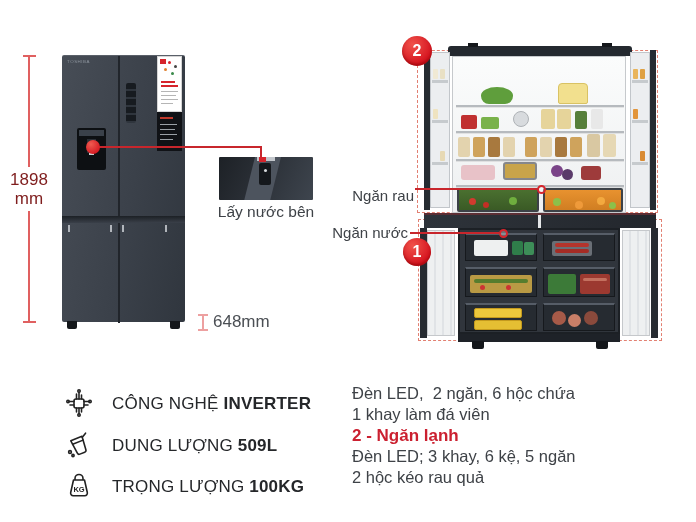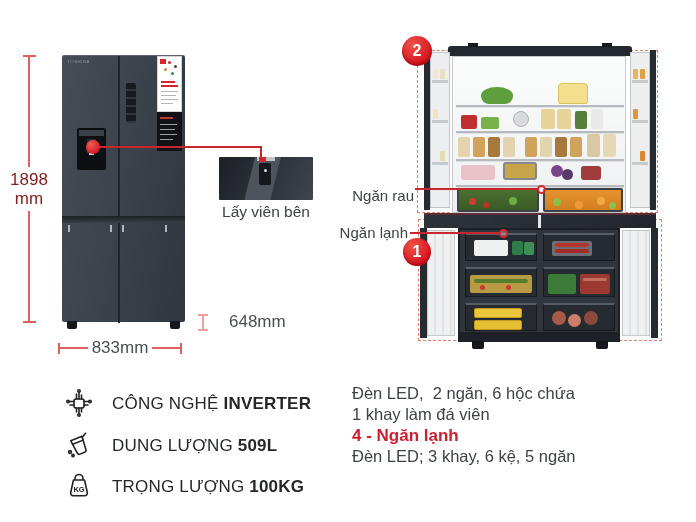--- a/index.html
+++ b/index.html
@@ -54,21 +54,21 @@
   #callout .silver { position:absolute; left:38px; top:0; width:18px; height:4px; background:#c3c7cc; }
   #callout .redmark { position:absolute; left:40px; top:0; width:7px; height:5px; background:#d6252c; }
   #callout-caption { left:204px; top:202px; width:124px; text-align:center; color:#3e4247;
       font-size:15.5px; line-height:19px; }
 
   
   #dimD-sym { left:197px; top:314px; width:12px; height:17px; }
   #dimD-sym .v { position:absolute; left:5px; top:0; width:2px; height:17px; background:#eda0a0; }
   #dimD-sym .c1 { position:absolute; left:1px; top:0; width:10px; height:2px; background:#eda0a0; }
   #dimD-sym .c2 { position:absolute; left:1px; bottom:0; width:10px; height:2px; background:#eda0a0; }
-  #dimD-txt { left:229px; top:312px; font-size:17px; color:#4b4f54; }
+  #dimD-txt { left:213px; top:312px; font-size:17px; color:#4b4f54; }
   #dimW { left:58px; top:339px; width:124px; height:18px; display:flex; align-items:center; }
   .cap-w { width:2px; height:11px; background:#e06060; }
   .hline { height:2px; background:#e06060; flex:1; }
   #dimW .txt { font-size:17px; color:#4b4f54; padding:0 4px; }
 
   
   .feat-icon { left:62px; width:34px; height:34px; }
   .feat-text { left:112px; font-size:17px; color:#25272a; letter-spacing:.2px; }
   .feat-text b { font-weight:bold; }
 
@@ -192,36 +192,29 @@
   <div class="abs" id="disp-vline"></div>
   <div class="abs" id="disp-circle"></div>
   <div class="abs" id="callout">
     <div class="wedge"></div>
     <div class="silver"></div>
     <div class="nozzle"></div>
     <div class="btn"></div>
     <div class="redmark"></div>
   </div>
   <div class="abs" id="callout-caption">
-    <div>Lấy viên bên</div>
+    <div>Lấy nước bên</div>
   </div>
 
   <div class="abs" id="dimD-sym">
     <div class="c1"></div>
     <div class="v"></div>
     <div class="c2"></div>
   </div>
   <div class="abs" id="dimD-txt">648mm</div>
-  <div class="abs" id="dimW">
-    <div class="cap-w"></div>
-    <div class="hline"></div>
-    <div class="txt">833mm</div>
-    <div class="hline"></div>
-    <div class="cap-w"></div>
-  </div>
 
   <div class="abs feat-icon" style="top:386px">
     <svg width="34" height="34" viewBox="0 0 34 34" fill="none" stroke="#222" stroke-width="1.6" stroke-linecap="round">
       <rect x="12" y="13" width="10" height="9" rx="2"></rect>
       <path d="M14.5 13 V8 M17 13 V6.5 M19.5 13 V9"></path>
       <path d="M14.5 22 v4 M17 22 v5.5 M19.5 22 v4"></path>
       <path d="M12 15.5 h-5 M12 19 h-4"></path>
       <path d="M22 15.5 h5 M22 19 h4"></path>
       <circle cx="17" cy="5" r="1.2"></circle>
         <circle cx="6" cy="15.5" r="1.2"></circle>
@@ -379,24 +372,25 @@
     <div class="abs fz-foot" style="left:52px"></div>
     <div class="abs fz-foot" style="left:176px"></div>
   </div>
 
   <div class="abs marker" id="marker2">2</div>
   <div class="abs marker" id="marker1">1</div>
 
   <div class="abs lead-label" id="lbl-rau">Ngăn rau</div>
   <div class="abs" id="line-rau"></div>
   <div class="abs" id="veg-ring"></div>
-  <div class="abs lead-label" id="lbl-dong">Ngăn lạnh</div>
+  <div class="abs lead-label" id="lbl-dong">Ngăn nước</div>
   <div class="abs" id="line-dong"></div>
   <div class="abs" id="dong-ring"></div>
 
   <div class="abs" id="legend">
     <div class="lg-line">Đèn LED,  2 ngăn, 6 hộc chứa</div>
     <div class="lg-line">1 khay làm đá viên</div>
-    <div class="lg-head">4 - Ngăn lạnh</div>
+    <div class="lg-head">2 - Ngăn lạnh</div>
     <div class="lg-line">Đèn LED; 3 khay, 6 kệ, 5 ngăn</div>
+    <div class="lg-line">2 hộc kéo rau quả</div>
   </div>
 
 </div>
 
 </body></html>

